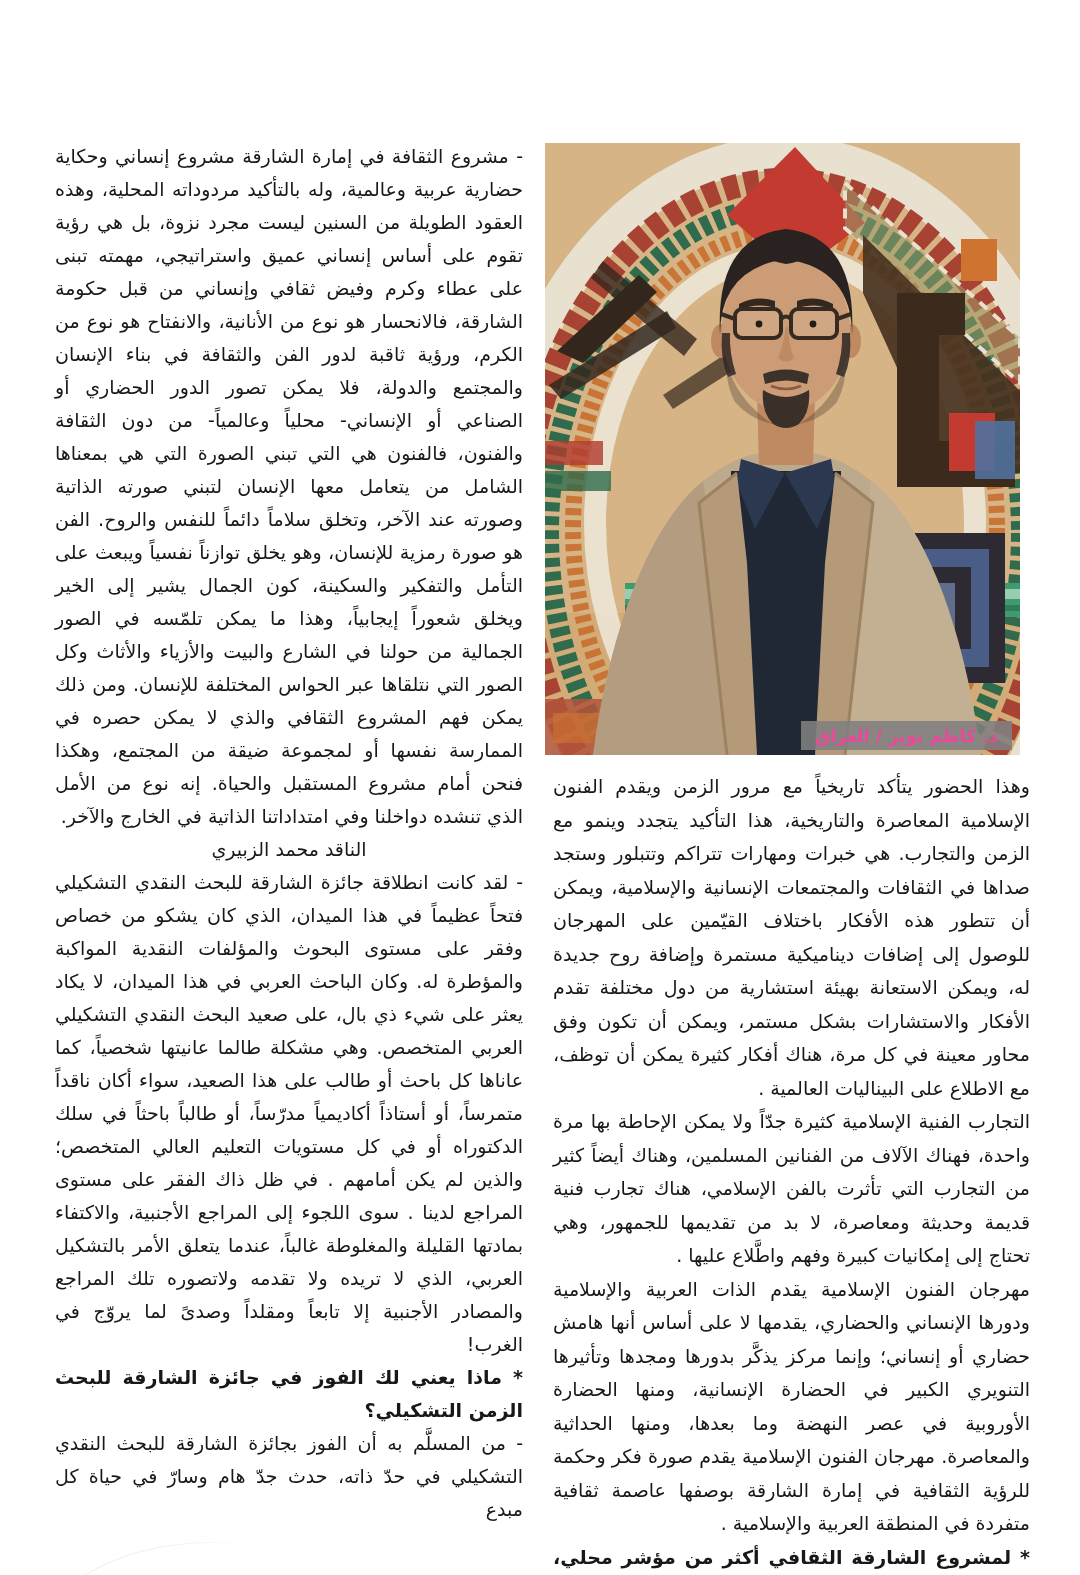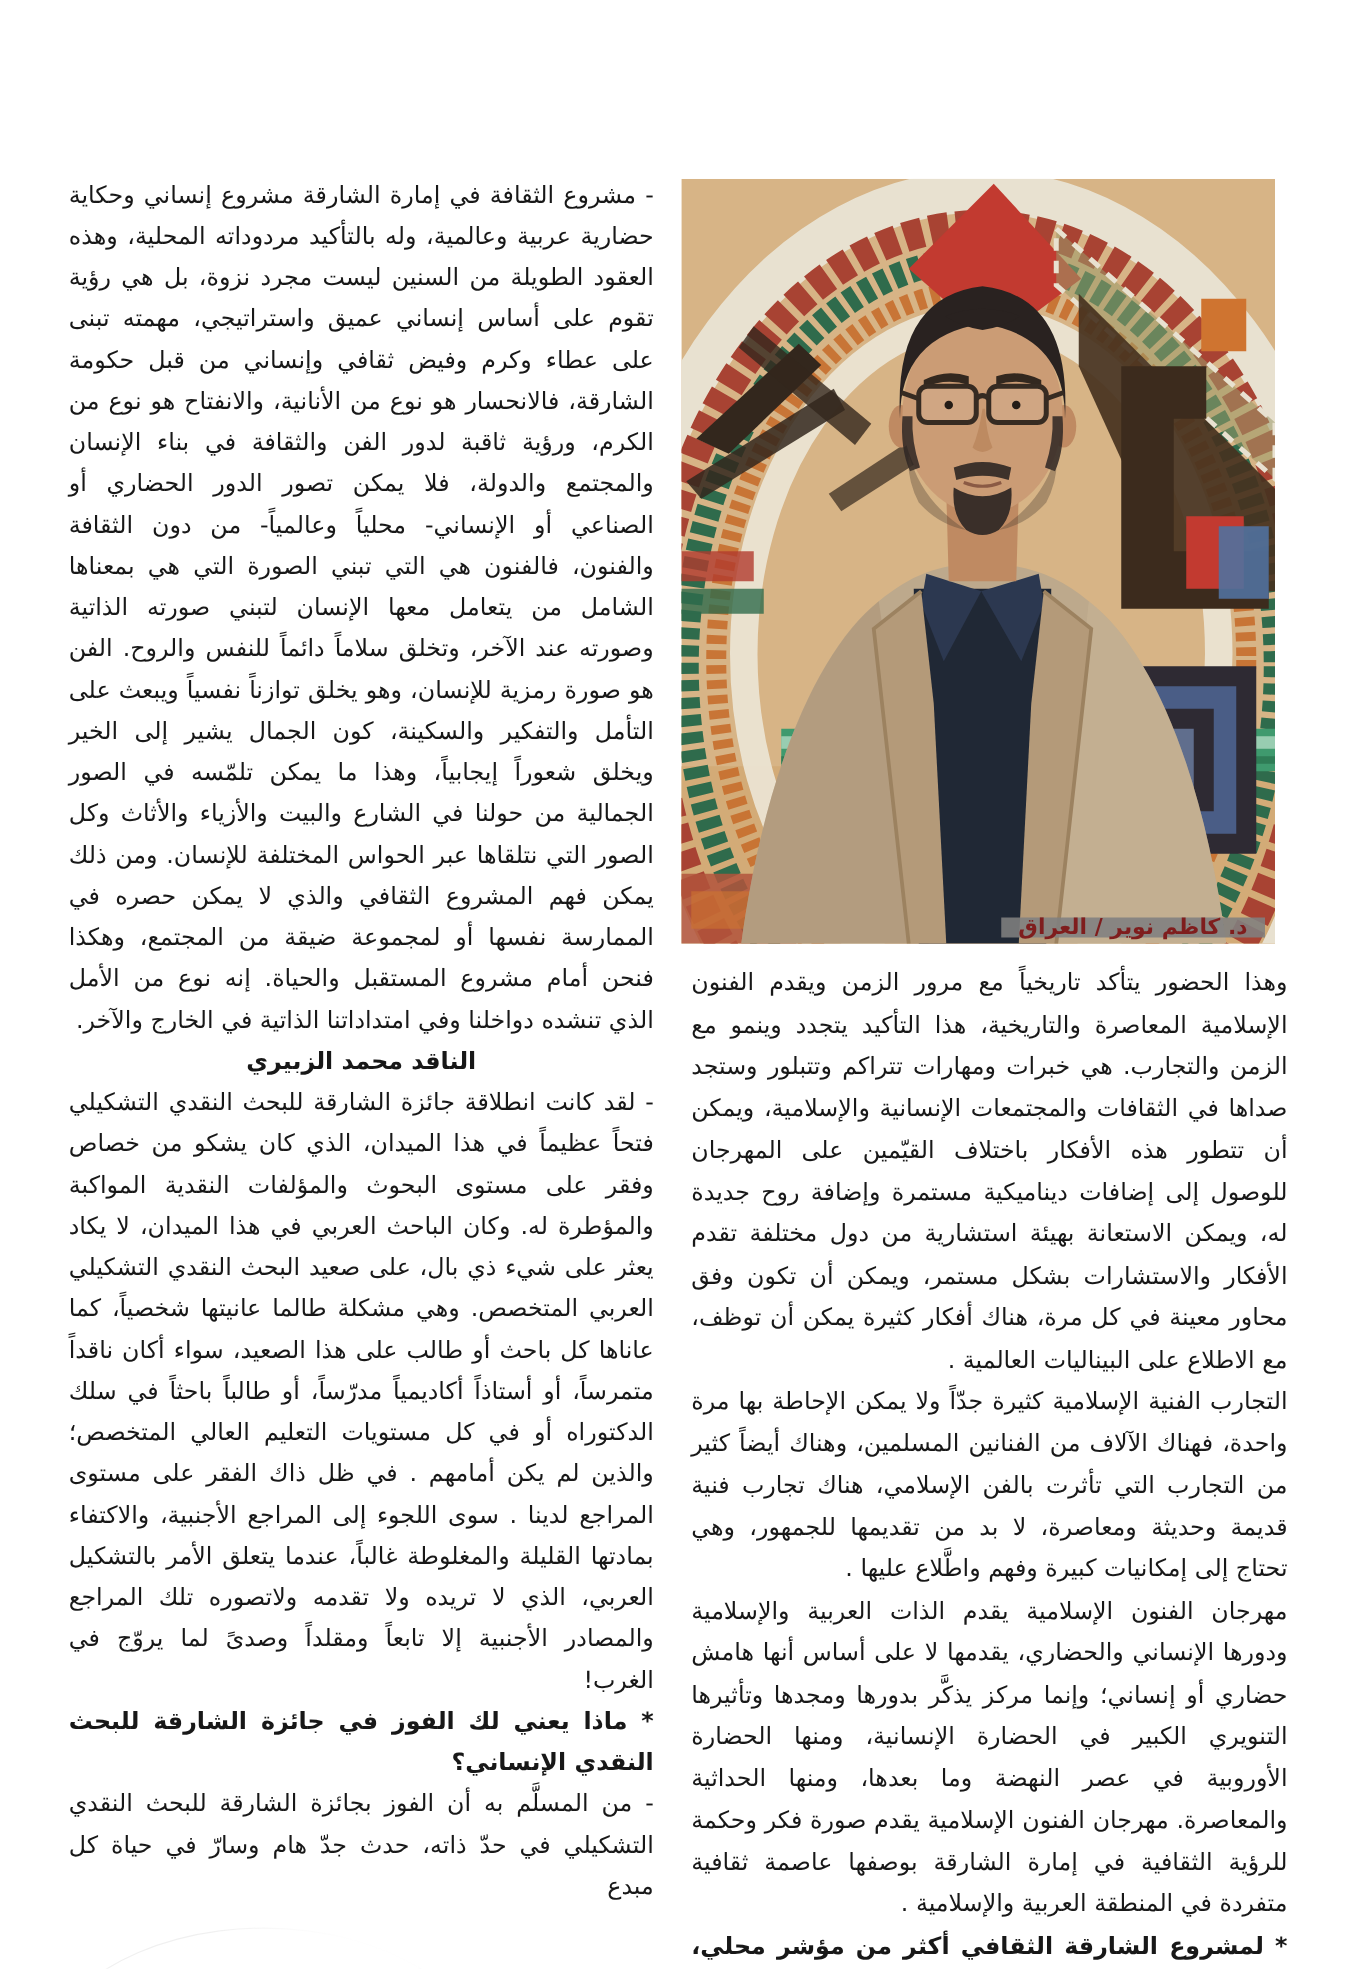--- a/index.html
+++ b/index.html
@@ -17,34 +17,34 @@
   .col-left{
     position:absolute;left:55px;top:140px;width:468px;
     font-size:19px;line-height:33px;
   }
   .col-right{
     position:absolute;left:553px;top:770px;width:477px;
     font-size:19px;line-height:33.5px;
   }
   .bold{font-weight:bold;}
   .section-heading{
-    font-weight:bold;text-align:center;margin:16px 0 0 0;
+    font-weight:normal;text-align:center;margin:16px 0 0 0;
     font-size:19px;line-height:33px;
   }
 
   
   figure.photo{
     position:absolute;left:545px;top:143px;width:475px;height:612px;
     margin:0;padding:0;overflow:hidden;
   }
   figure.photo svg{display:block;}
   .caption{
-    position:absolute;right:8px;bottom:5px;height:16px;
+    position:absolute;right:8px;bottom:5px;height:29px;
     background:rgba(128,128,128,0.88);
-    color:#7f1d1d;font-weight:bold;font-size:17.5px;
+    color:#ec4899;font-weight:bold;font-size:17.5px;
     display:flex;align-items:center;padding:0 14px;
     direction:rtl;white-space:nowrap;
   }
 
   
   .artifact{
     position:absolute;left:140px;top:1508px;width:290px;height:190px;
     border-radius:50%;
     background:radial-gradient(closest-side,rgba(255,255,255,0.96) 55%,rgba(255,255,255,0.75) 72%,rgba(255,255,255,0) 100%);
     pointer-events:none;
@@ -57,21 +57,21 @@
 </style>
 </head>
 <body>
 
 <div class="page">
 
   <section class="col col-left">
     <p>- مشروع الثقافة في إمارة الشارقة مشروع إنساني وحكاية حضارية عربية وعالمية، وله بالتأكيد مردوداته المحلية، وهذه العقود الطويلة من السنين ليست مجرد نزوة، بل هي رؤية تقوم على أساس إنساني عميق واستراتيجي، مهمته تبنى على عطاء وكرم وفيض ثقافي وإنساني من قبل حكومة الشارقة، فالانحسار هو نوع من الأنانية، والانفتاح هو نوع من الكرم، ورؤية ثاقبة لدور الفن والثقافة في بناء الإنسان والمجتمع والدولة، فلا يمكن تصور الدور الحضاري أو الصناعي أو الإنساني- محلياً وعالمياً- من دون الثقافة والفنون، فالفنون هي التي تبني الصورة التي هي بمعناها الشامل من يتعامل معها الإنسان لتبني صورته الذاتية وصورته عند الآخر، وتخلق سلاماً دائماً للنفس والروح. الفن هو صورة رمزية للإنسان، وهو يخلق توازناً نفسياً ويبعث على التأمل والتفكير والسكينة، كون الجمال يشير إلى الخير ويخلق شعوراً إيجابياً، وهذا ما يمكن تلمّسه في الصور الجمالية من حولنا في الشارع والبيت والأزياء والأثاث وكل الصور التي نتلقاها عبر الحواس المختلفة للإنسان. ومن ذلك يمكن فهم المشروع الثقافي والذي لا يمكن حصره في الممارسة نفسها أو لمجموعة ضيقة من المجتمع، وهكذا فنحن أمام مشروع المستقبل والحياة. إنه نوع من الأمل الذي تنشده دواخلنا وفي امتداداتنا الذاتية في الخارج والآخر.</p>
     <p class="section-heading">الناقد محمد الزبيري</p>
     <p>- لقد كانت انطلاقة جائزة الشارقة للبحث النقدي التشكيلي فتحاً عظيماً في هذا الميدان، الذي كان يشكو من خصاص وفقر على مستوى البحوث والمؤلفات النقدية المواكبة والمؤطرة له. وكان الباحث العربي في هذا الميدان، لا يكاد يعثر على شيء ذي بال، على صعيد البحث النقدي التشكيلي العربي المتخصص. وهي مشكلة طالما عانيتها شخصياً، كما عاناها كل باحث أو طالب على هذا الصعيد، سواء أكان ناقداً متمرساً، أو أستاذاً أكاديمياً مدرّساً، أو طالباً باحثاً في سلك الدكتوراه أو في كل مستويات التعليم العالي المتخصص؛ والذين لم يكن أمامهم . في ظل ذاك الفقر على مستوى المراجع لدينا . سوى اللجوء إلى المراجع الأجنبية، والاكتفاء بمادتها القليلة والمغلوطة غالباً، عندما يتعلق الأمر بالتشكيل العربي، الذي لا تريده ولا تقدمه ولاتصوره تلك المراجع والمصادر الأجنبية إلا تابعاً ومقلداً وصدىً لما يروّج في الغرب!</p>
-    <p class="bold">* ماذا يعني لك الفوز في جائزة الشارقة للبحث النقدي الإنساني؟</p>
+    <p class="bold">* ماذا يعني لك الفوز في جائزة الشارقة للبحث الزمن التشكيلي؟</p>
     <p>- من المسلَّم به أن الفوز بجائزة الشارقة للبحث النقدي التشكيلي في حدّ ذاته، حدث جدّ هام وسارّ في حياة كل مبدع</p>
   </section>
 
   <figure class="photo">
     <svg viewBox="0 0 475 612" width="475" height="612" aria-hidden="true">
 
       <rect width="475" height="612" fill="#d7b486"></rect>
       <rect y="470" width="475" height="142" fill="#d3ab77"></rect>
 
       <g>

